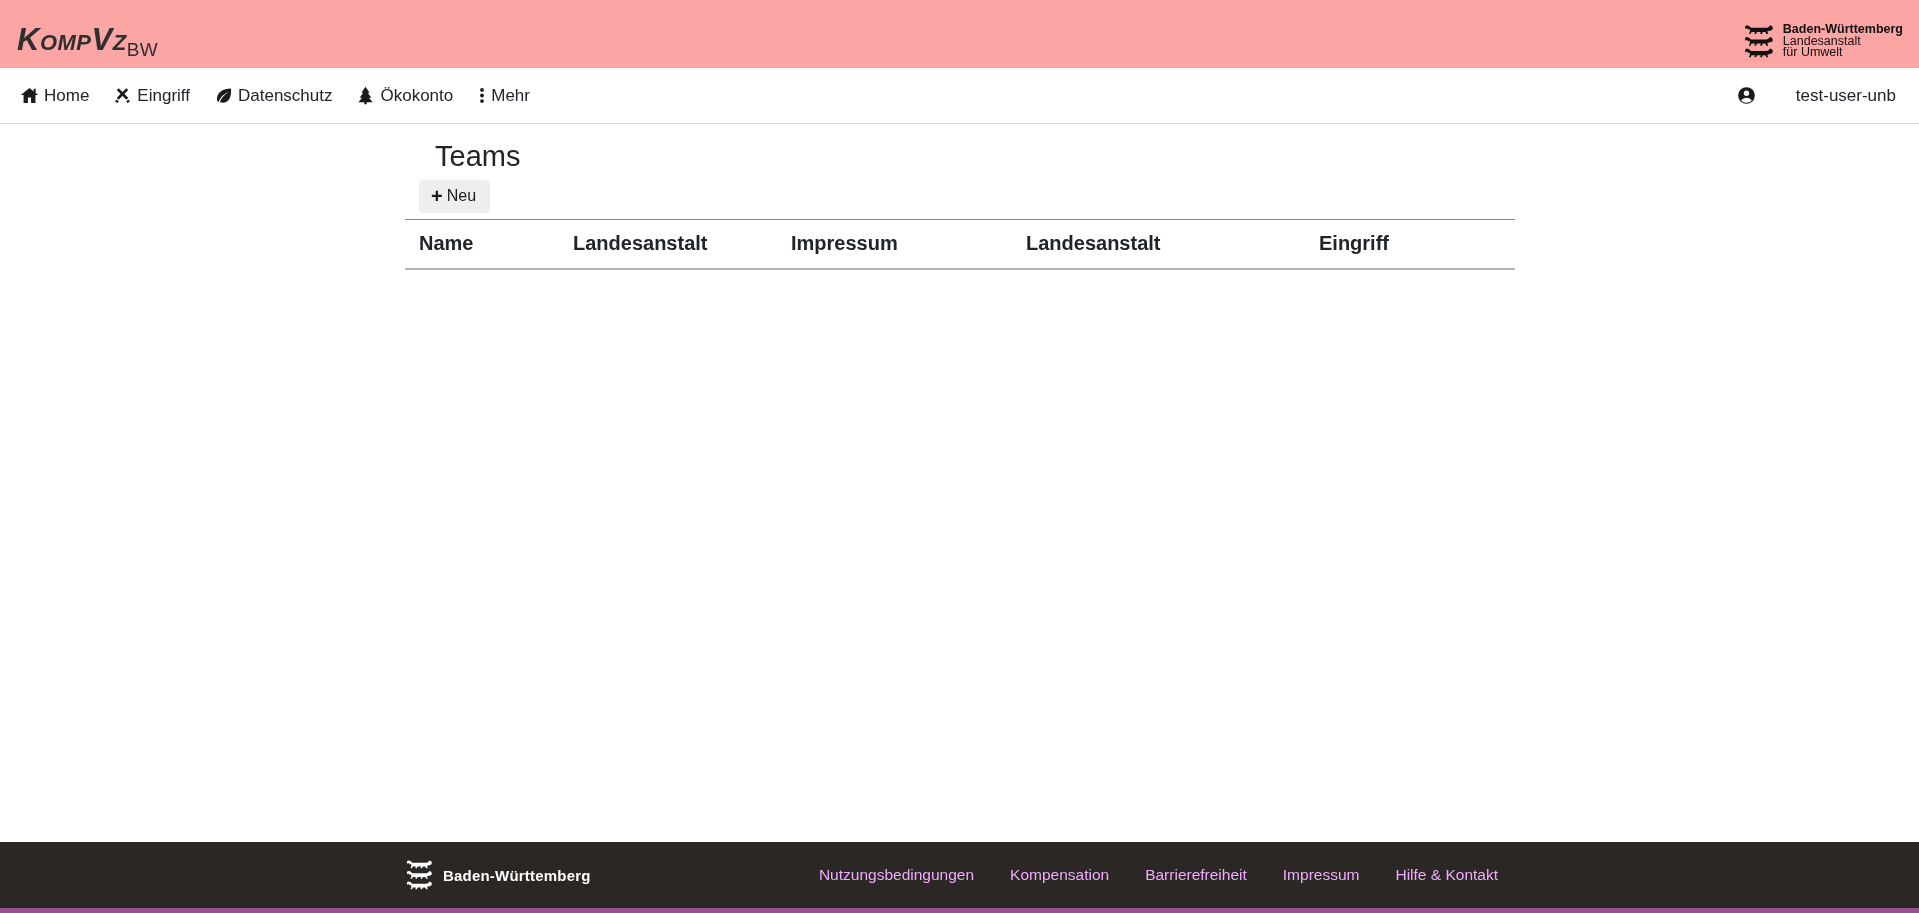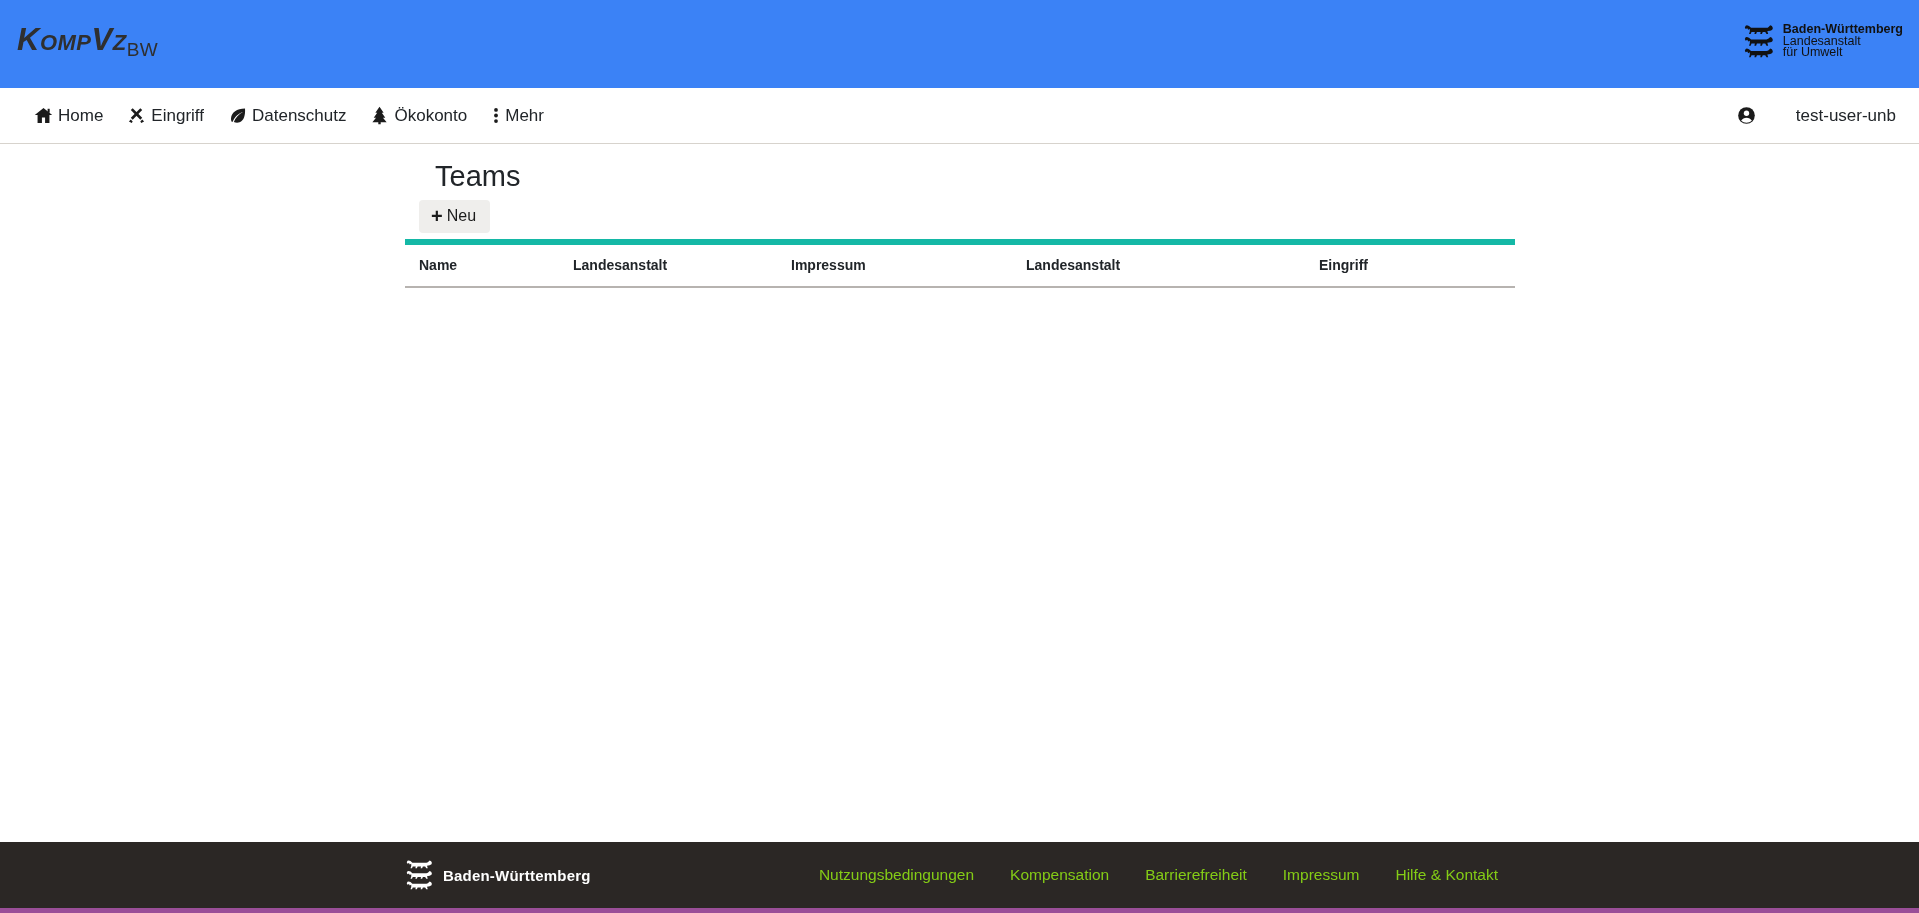--- a/index.html
+++ b/index.html
@@ -9,22 +9,22 @@
     font-family: "Liberation Sans", sans-serif;
     background: #ffffff;
     color: #212529;
     display: flex;
     flex-direction: column;
     overflow: hidden;
   }
 
   
   .top-header {
-    height: 88px;
-    background: #3b82f6;
+    height: 68px;
+    background: #fca5a5;
     position: relative;
     flex: 0 0 auto;
   }
   .app-logo {
     position: absolute;
     left: 17px;
     top: 22px;
     font-size: 31px;
     font-weight: bold;
     font-style: italic;
@@ -52,21 +52,21 @@
   .agency-brand .lines { line-height: 11.5px; font-size: 12.5px; color: #111; }
   .agency-brand .lines .b { font-weight: bold; }
 
   
   .navbar {
     height: 56px;
     background: #ffffff;
     border-bottom: 1px solid #d7d3cd;
     display: flex;
     align-items: center;
-    padding: 0 23px 0 34px;
+    padding: 0 23px 0 20px;
     flex: 0 0 auto;
   }
   .nav-item {
     display: flex;
     align-items: center;
     margin-right: 24px;
     font-size: 17px;
     color: #212529;
     cursor: pointer;
     white-space: nowrap;
@@ -116,25 +116,25 @@
     line-height: 16px;
     margin-right: 4px;
   }
   .teams-table {
     width: 100%;
     margin-top: 6px;
     border-collapse: collapse;
   }
   .teams-table th {
     text-align: left;
-    font-size: 14px;
+    font-size: 20px;
     font-weight: bold;
     color: #212529;
     padding: 12px 14px 13px 14px;
-    border-top: 6px solid #14b8a6;
+    border-top: 1px solid #14b8a6;
     border-bottom: 2px solid #b7b3b0;
     white-space: nowrap;
   }
   .col-name { width: 154px; }
   .col-besch { width: 218px; }
   .col-mitg { width: 235px; }
   .col-admin { width: 293px; }
   .col-akt { width: auto; }
 
   
@@ -146,21 +146,21 @@
     display: flex;
     align-items: center;
     padding-left: 406px;
     padding-right: 421px;
   }
   .footer-brand { display: flex; align-items: center; }
   .footer-brand .shield { width: 27px; height: 38px; margin-right: 10px; }
   .footer-brand .name { color: #ffffff; font-weight: bold; font-size: 15px; letter-spacing: 0.2px; }
   .footer-links { margin-left: auto; display: flex; gap: 36px; }
   .footer-links a {
-    color: #84cc16;
+    color: #f0abfc;
     text-decoration: none;
     font-size: 15.5px;
     cursor: pointer;
     white-space: nowrap;
   }
 </style>
 </head>
 <body>
 
 <svg width="0" height="0" style="position:absolute">

